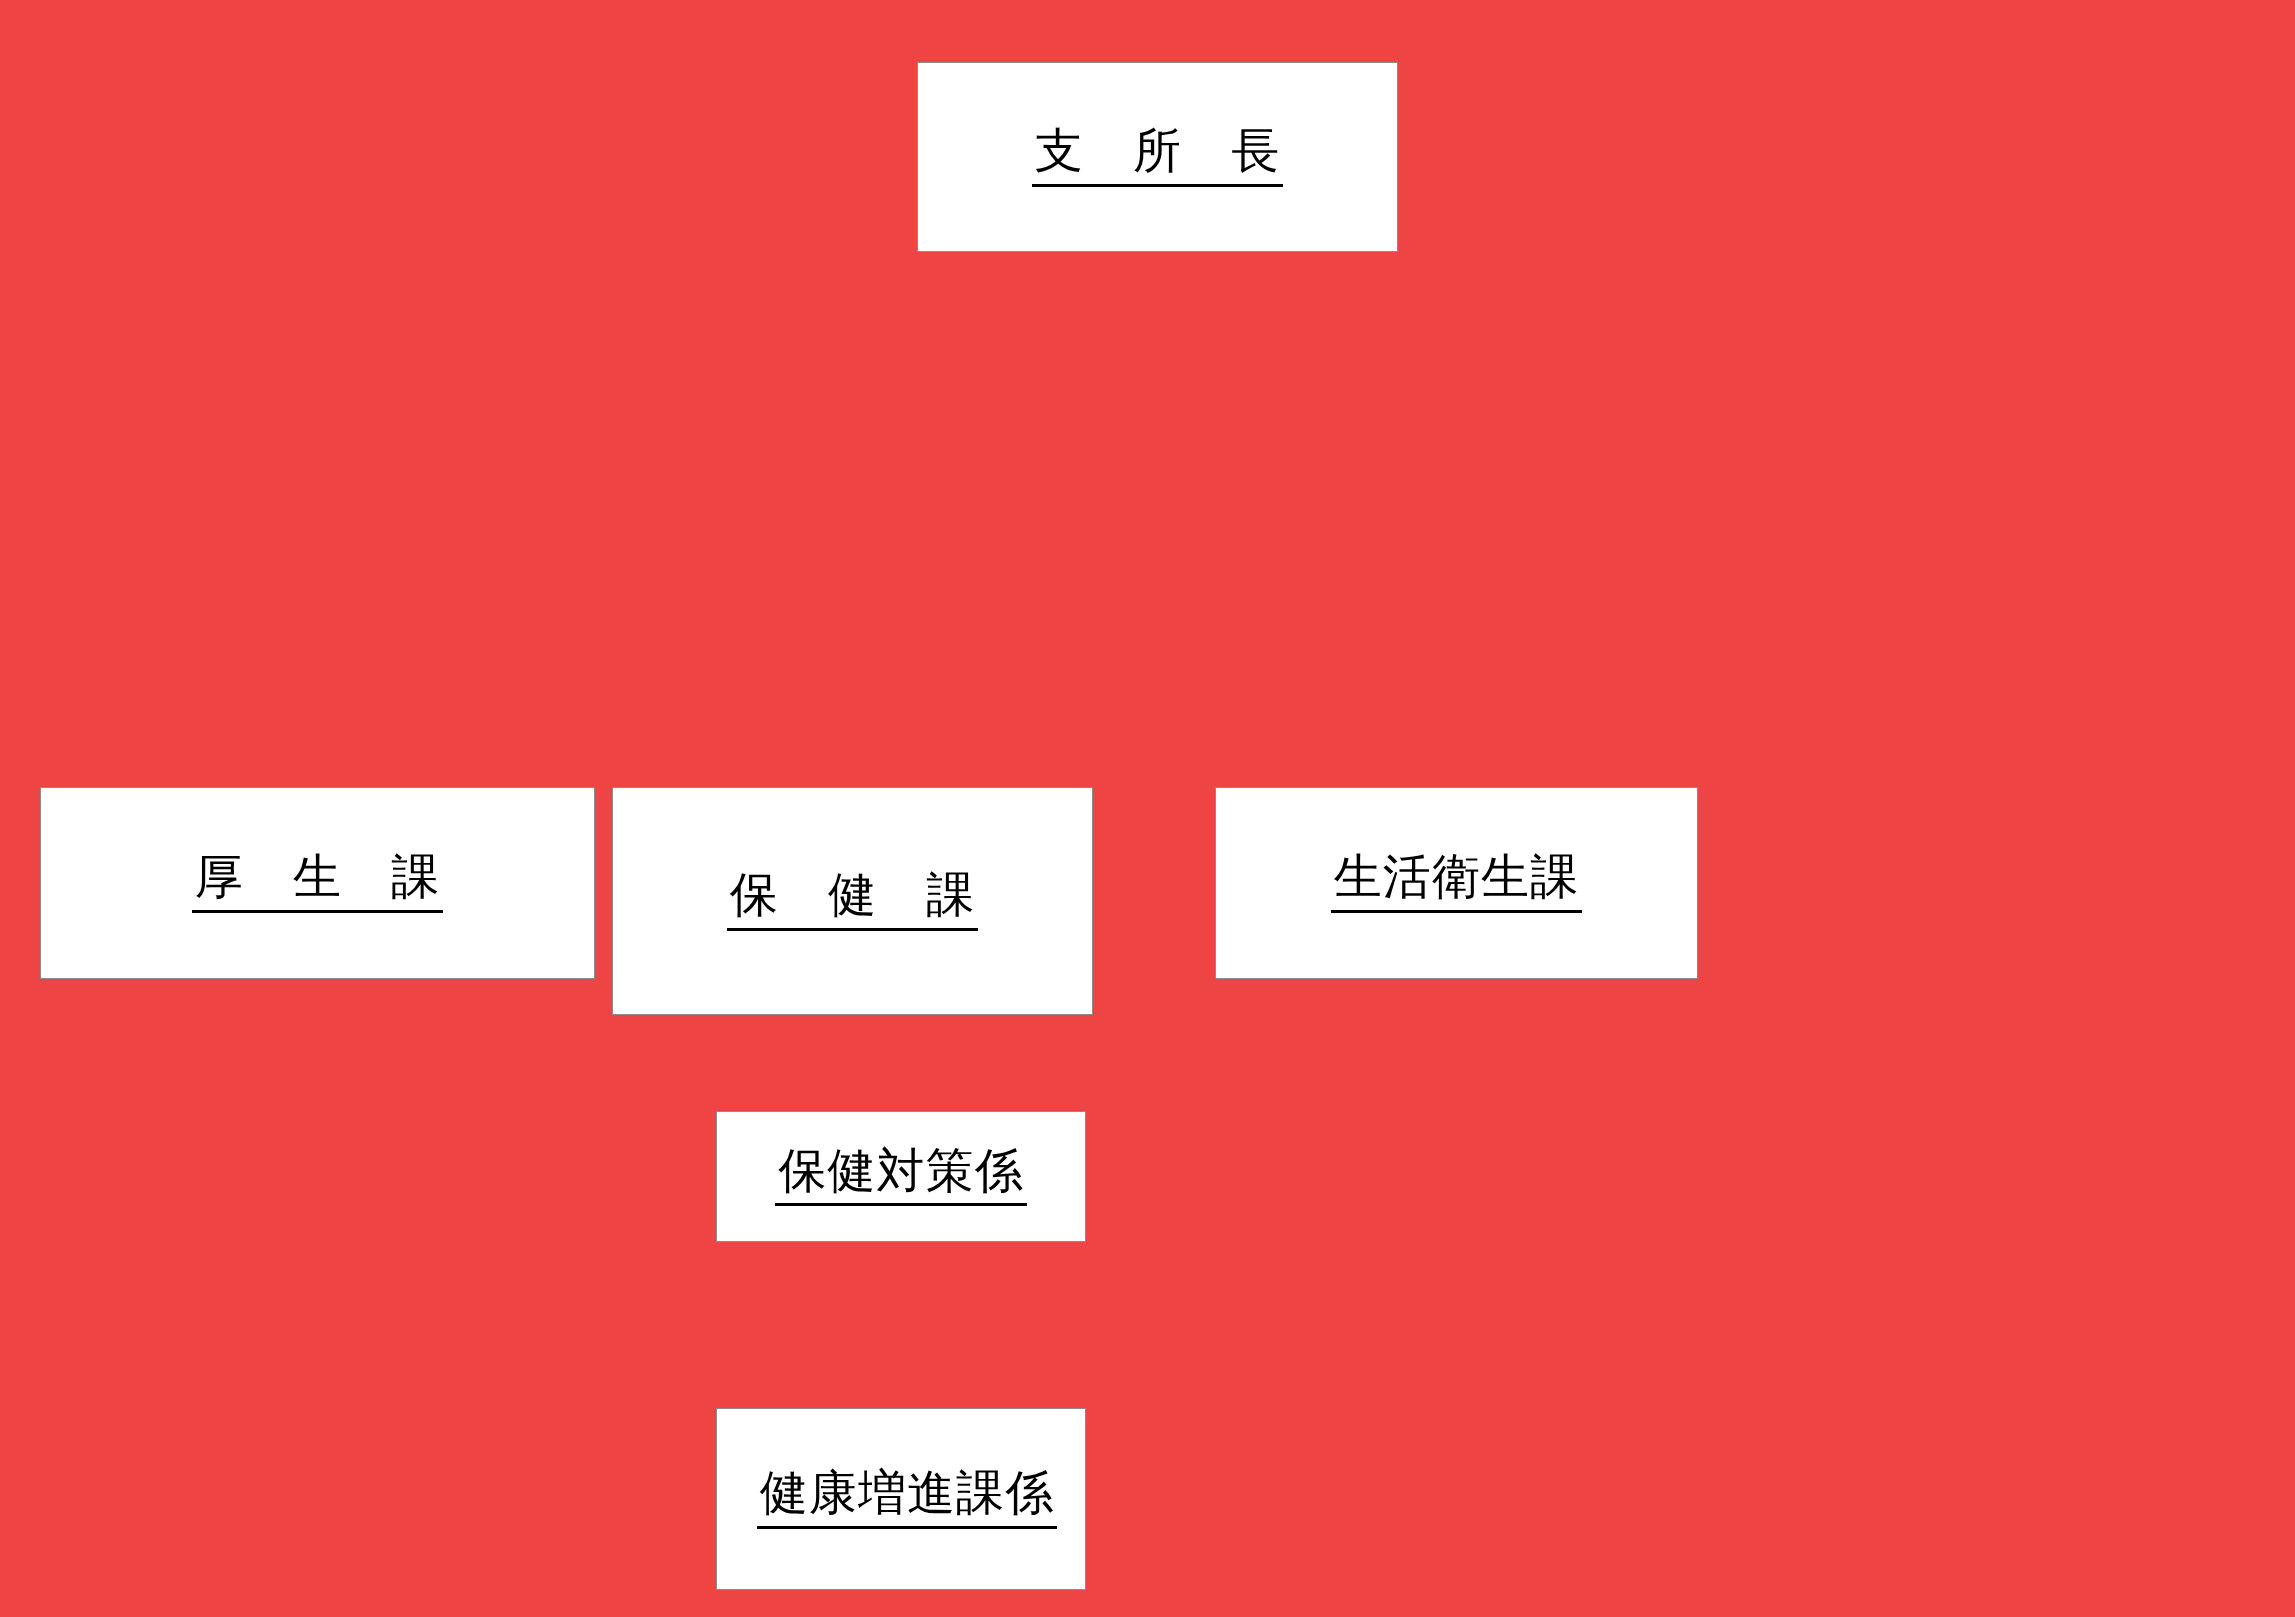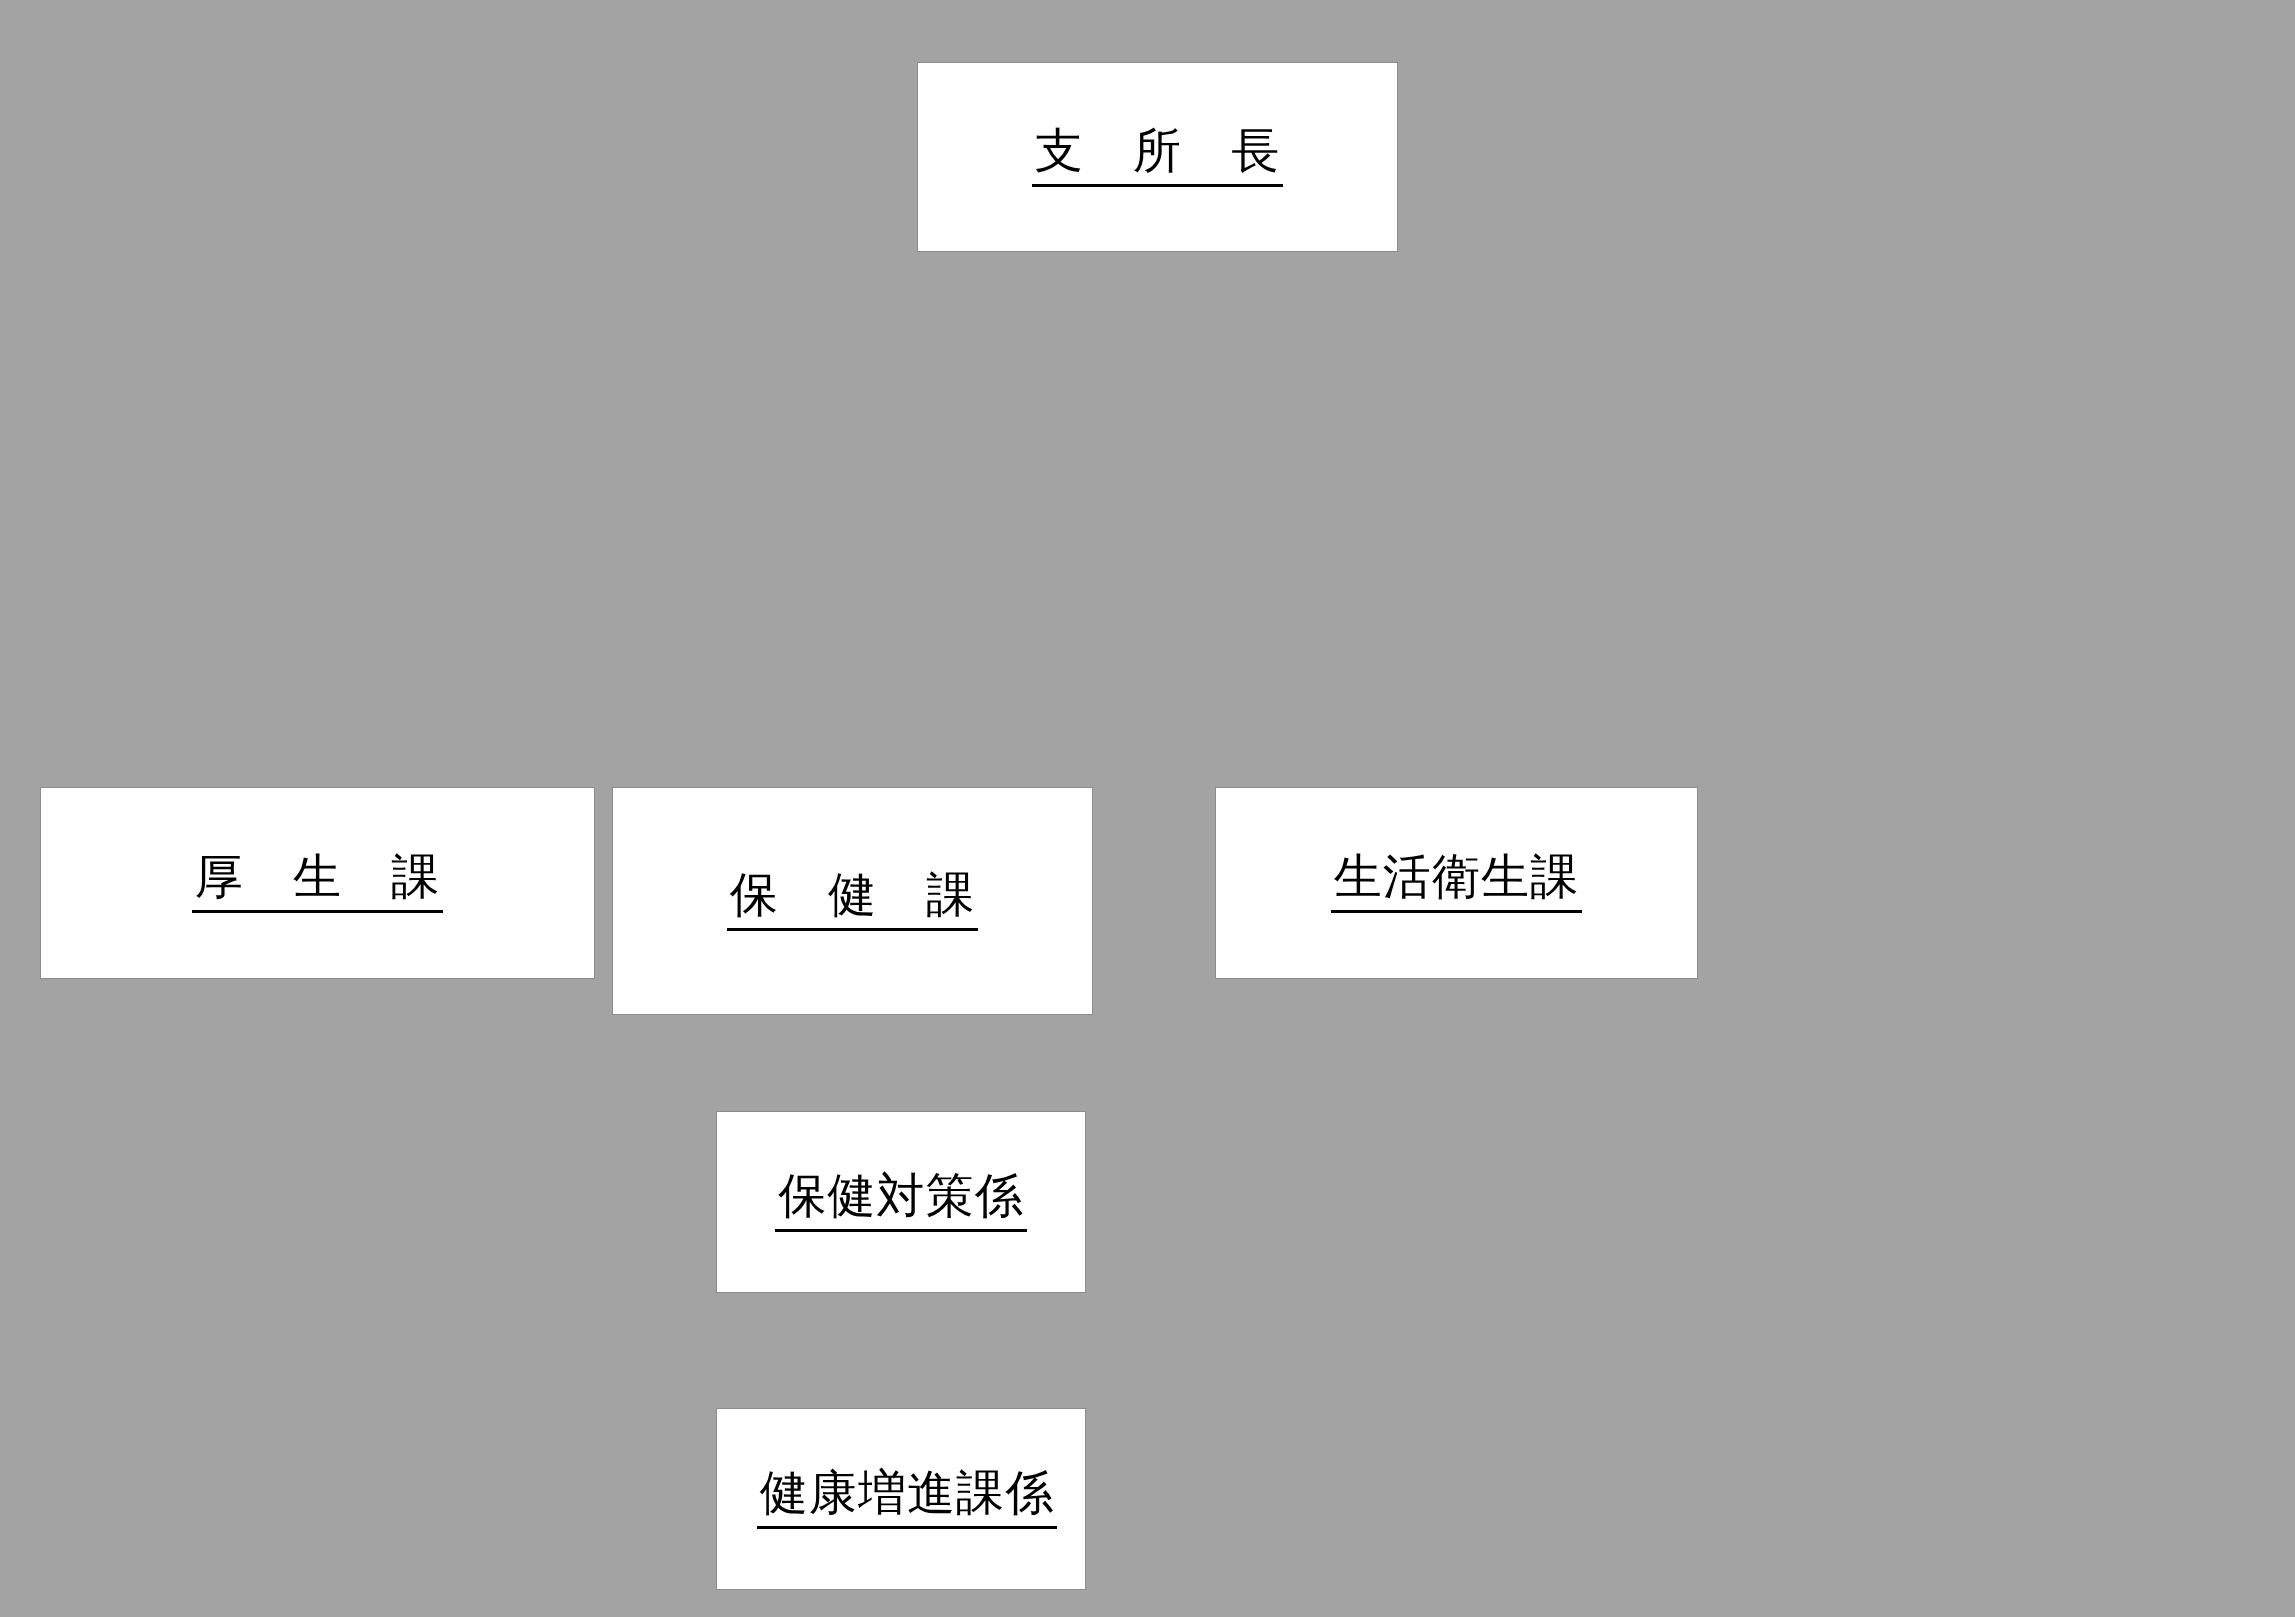--- a/index.html
+++ b/index.html
@@ -4,21 +4,21 @@
 <style>
   html, body {
     margin: 0;
     padding: 0;
     background: #000000;
   }
   #canvas {
     position: relative;
     width: 2295px;
     height: 1617px;
-    background: #a3a3a3;
+    background: #ef4444;
     overflow: hidden;
     font-family: "Liberation Sans", "DejaVu Sans", sans-serif;
   }
   .org-box {
     position: absolute;
     background: #ffffff;
     border: 1.1px solid #8c8c8c;
     box-sizing: border-box;
     display: flex;
     align-items: center;
@@ -34,21 +34,21 @@
     padding: 0 3.2px 8.4px 3.2px;
     border-bottom: 3.2px solid #000000;
   }
   
   #box-branch-head   { left: 917px; top: 62px;  width: 481px; height: 190px; }
   #box-deputy-head   { left: 34px;   top: 375px;  width: 484px; height: 189px; }
   #box-welfare       { left: 40px;   top: 787px; width: 555px; height: 192px; }
   #box-health        { left: 612px; top: 787px; width: 481px; height: 228px; }
   #box-life-hygiene  { left: 1215px; top: 787px; width: 483px; height: 192px; }
   #box-env-mgmt      { left: 1811px; top: 787px; width: 483px; height: 192px; }
-  #box-health-measures  { left: 716px; top: 1111px; width: 370px; height: 182px; justify-content: center; }
+  #box-health-measures  { left: 716px; top: 1111px; width: 370px; height: 131px; justify-content: center; }
   #box-health-promotion { left: 716px; top: 1408px; width: 370px; height: 182px; padding-left: 12px; }
 </style>
 </head>
 <body>
 
 <div id="canvas">
 
   <div class="org-box" id="box-branch-head">
     <span class="org-label">支　所　長</span>
   </div>

